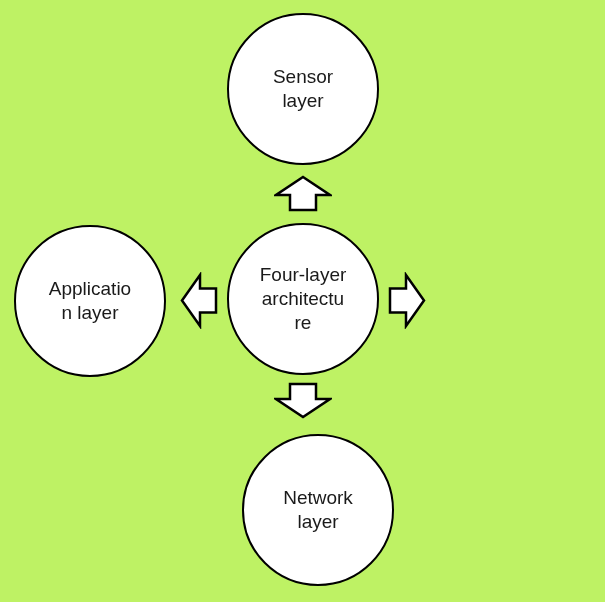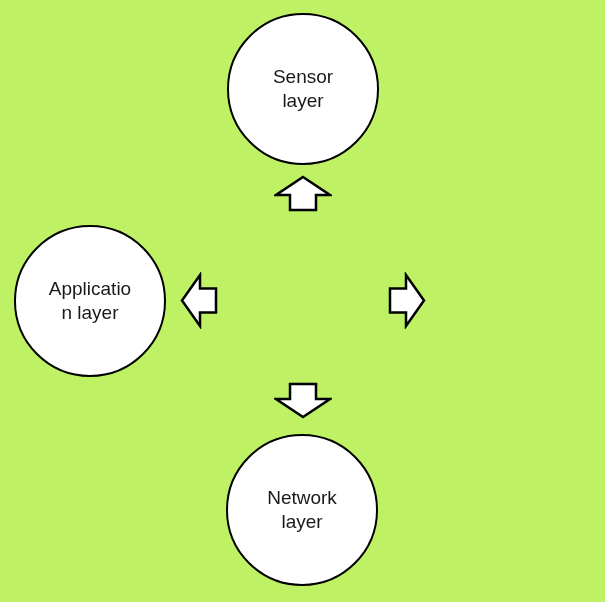--- a/index.html
+++ b/index.html
@@ -31,21 +31,21 @@
     font-size: 19px;
     line-height: 24px;
     color: #1a1a1a;
     text-align: center;
     white-space: pre-line;
   }
   .node-top    { left: 227px; top: 13px;  }
   .node-left   { left: 14px;  top: 225px; }
   .node-center { left: 227px; top: 223px; }
   .node-right  { left: 437px; top: 224px; }
-  .node-bottom { left: 226px; top: 434px; }
+  .node-bottom { left: 242px; top: 434px; }
   .arrow {
     position: absolute;
     display: block;
   }
   .arrow polygon {
     fill: #ffffff;
     stroke: #000000;
     stroke-width: 2.5;
     stroke-linejoin: miter;
   }
@@ -62,20 +62,25 @@
   <div class="node node-top">
     <div class="node-label">Sensor
 layer</div>
   </div>
 
   <div class="node node-left">
     <div class="node-label">Applicatio
 n layer</div>
   </div>
 
+  <div class="node node-center">
+    <div class="node-label">Four-layer
+architectu
+re</div>
+  </div>
 
 
   <div class="node node-bottom">
     <div class="node-label">Network
 layer</div>
   </div>
 
   <svg class="arrow arrow-up" width="58" height="37" viewBox="0 0 58 37" xmlns="http://www.w3.org/2000/svg">
     <polygon points="29,2 56,20 42,20 42,35 16,35 16,20 2,20"></polygon>
   </svg>

